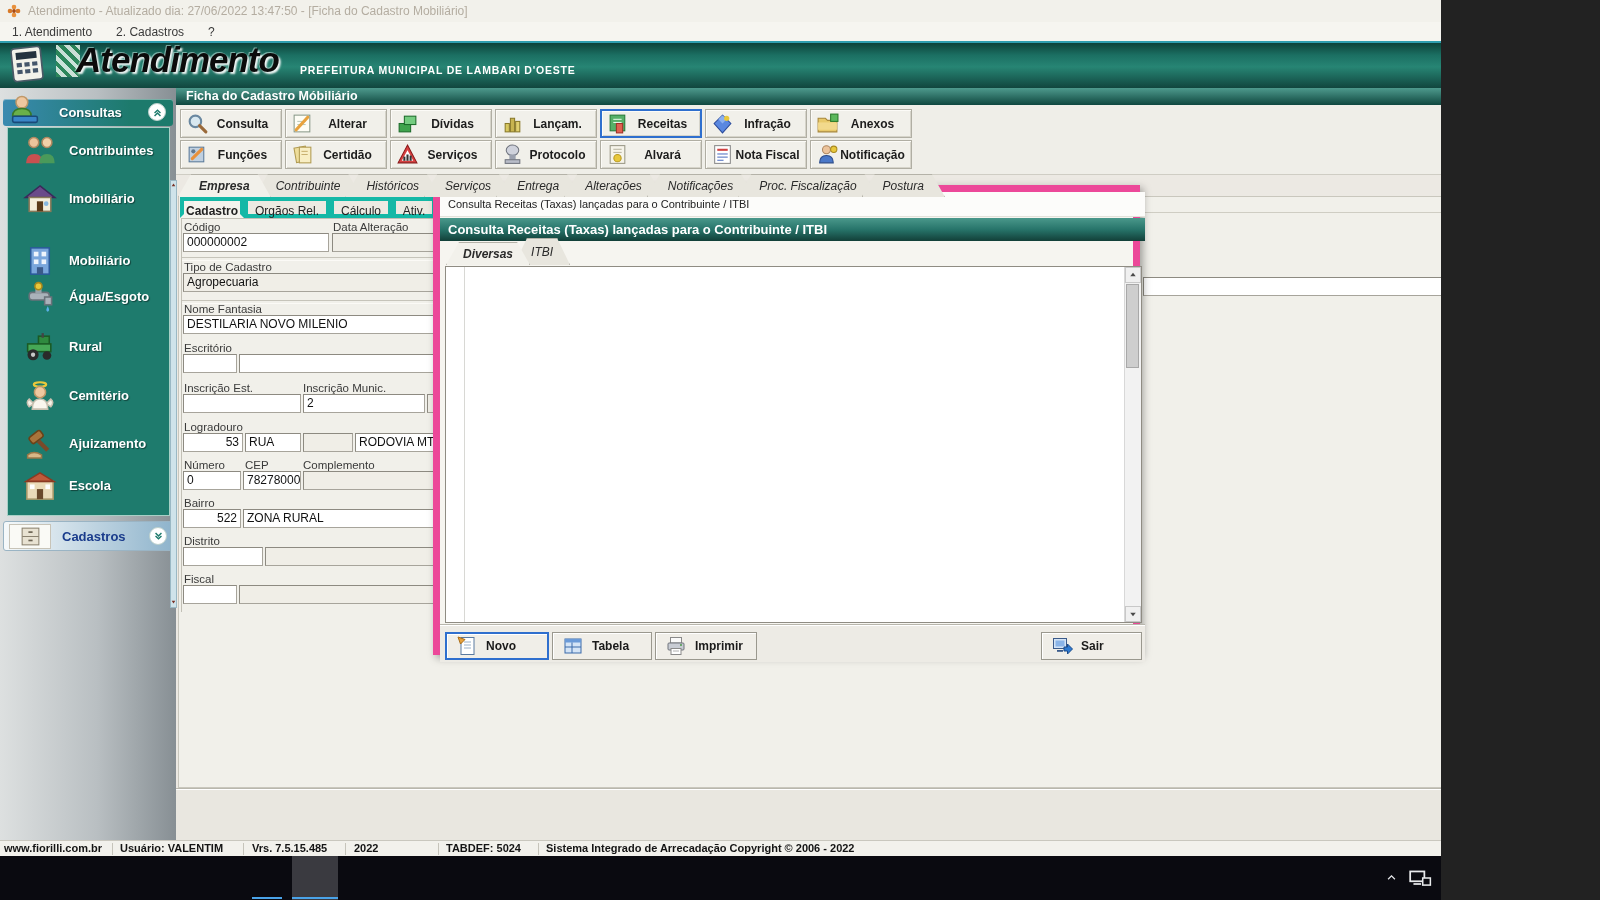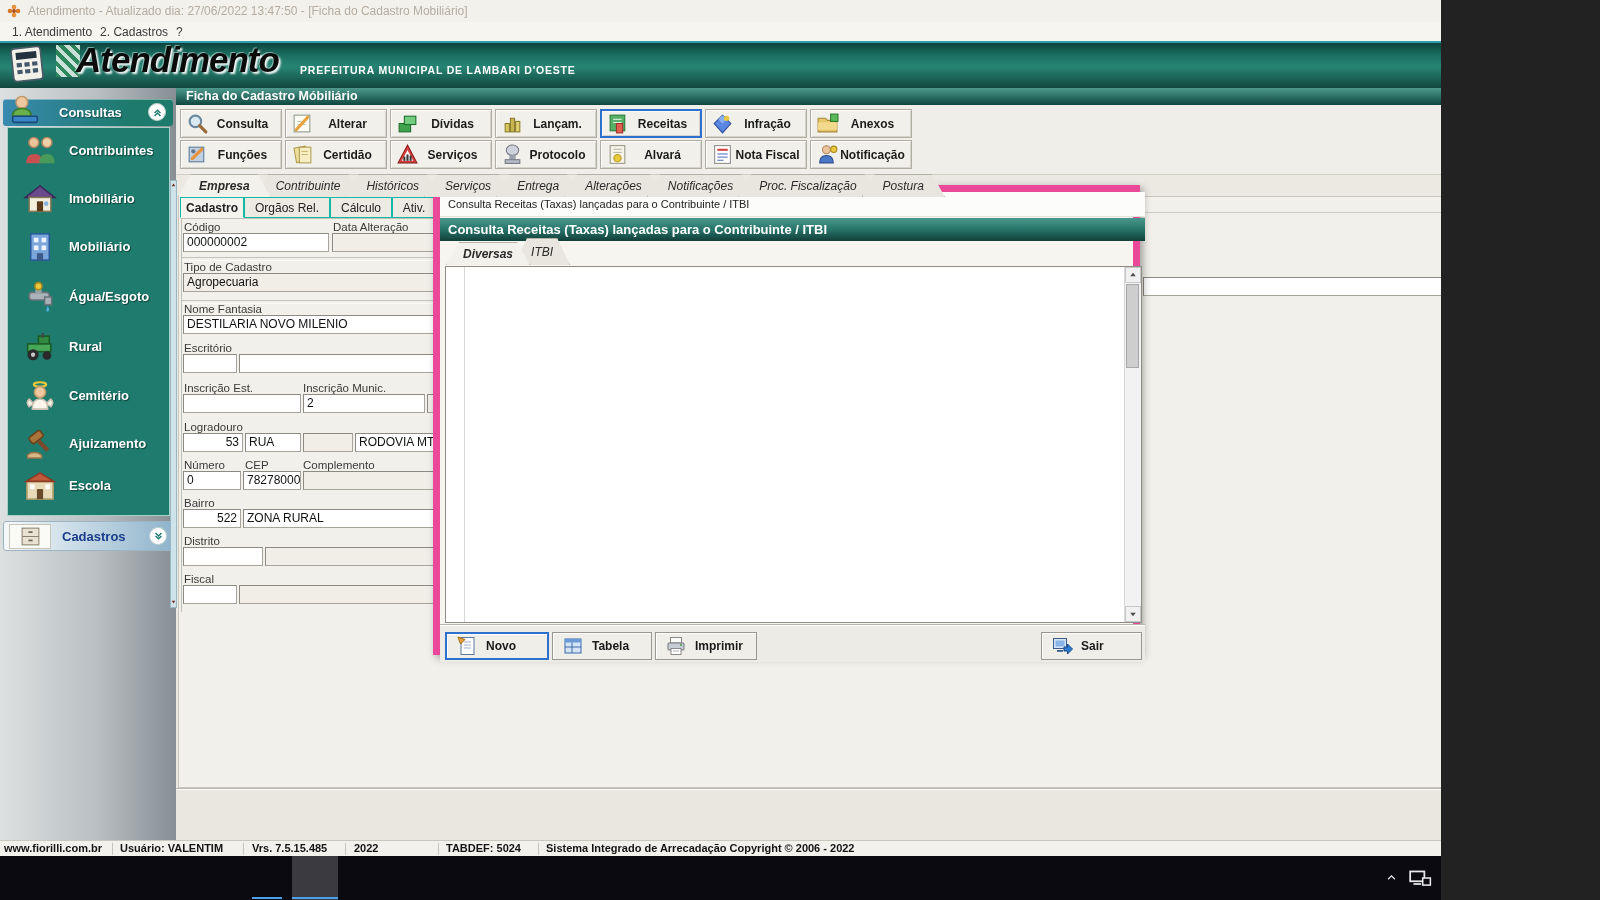--- a/index.html
+++ b/index.html
@@ -8,21 +8,21 @@
   .abs{position:absolute;}
   .icn{display:inline-block;line-height:0;}
   .icn svg{width:100%;height:100%;display:block;}
 
   
   #titlebar{left:0;top:0;width:1600px;height:22px;background:#f2f1eb;border-bottom:1px solid #e3e0d8;}
   #titlebar .t{position:absolute;left:28px;top:4px;font-size:12px;color:#b4ada1;white-space:nowrap;}
   .winctl{position:absolute;top:0;height:22px;width:50px;text-align:center;line-height:21px;color:#8f8f8f;font-size:14px;cursor:pointer;}
 
   
-  #menubar{left:0;top:22px;width:1600px;height:19px;background:#f6f5f0;display:flex;align-items:center;padding-left:8px;box-sizing:border-box;}
+  #menubar{left:0;top:22px;width:1600px;height:19px;background:#f6f5f0;display:flex;align-items:center;gap:16px;padding-left:8px;box-sizing:border-box;}
   #menubar span{font-size:12px;color:#3a3a3a;padding:0 4px;cursor:pointer;}
 
   
   #header{left:0;top:41px;width:1600px;height:47px;
     background:linear-gradient(180deg,#0a3b34 0%,#1b6f62 30%,#278574 55%,#11463e 100%);
     box-shadow:inset 0 2px 0 #2f9eb0;}
   #logo-text{position:absolute;left:76px;top:40px;font-size:35px;font-weight:bold;font-style:italic;color:#0b0b0b;letter-spacing:-1px;
     text-shadow:2px 2px 2px rgba(255,255,255,.95),-1px -1px 0 rgba(220,245,240,.5);white-space:nowrap;}
   #header-sub{position:absolute;left:300px;top:64px;font-size:10.5px;font-weight:bold;color:#fff;letter-spacing:.8px;white-space:nowrap;}
   .checker{background:repeating-linear-gradient(45deg,#2f8a5a 0 4px,#e8f4ec 4px 8px);opacity:.85;}
@@ -44,21 +44,21 @@
   .mtab{height:22px;line-height:22px;padding:0 20px;font-size:12px;font-style:italic;color:#2a2a2a;background:#e8e6de;
     border:1px solid #b4b2a8;border-bottom:none;margin-right:-16px;position:relative;z-index:1;
     clip-path:polygon(0 100%,13px 0,calc(100% - 13px) 0,100% 100%);cursor:pointer;white-space:nowrap;}
   .mtab.active{font-weight:bold;background:#f2f1eb;z-index:6;}
 
   
   #content{left:178px;top:196px;width:1419px;height:592px;background:#f1f0ea;border:1px solid #c9c7bd;box-sizing:border-box;}
 
   
   .stab{position:absolute;height:21px;line-height:20px;text-align:center;font-size:12px;color:#222;background:#eceae2;
-    border:1px solid #14b8a6;box-sizing:border-box;cursor:pointer;}
+    border:4px solid #14b8a6;box-sizing:border-box;cursor:pointer;}
   .stab.active{font-weight:bold;background:#f4f3ed;border-bottom-color:#f4f3ed;}
 
   
   .flb{position:absolute;font-size:11.5px;color:#3a3a3a;white-space:nowrap;}
   .fin{position:absolute;height:19px;line-height:17px;background:#fff;border:1px solid #a7a49b;border-top-color:#8d8a81;border-left-color:#8d8a81;
     font-size:12px;color:#111;padding:0 3px;box-sizing:border-box;white-space:nowrap;overflow:hidden;}
   .fin.gray{background:#f0eee7;}
   .fin.num{text-align:right;}
   .groove{position:absolute;height:2px;border-top:1px solid #c6c4ba;border-bottom:1px solid #fbfaf6;}
 
@@ -208,21 +208,21 @@
     <span class="icn">
         <svg viewBox="0 0 22 22">
           <polygon points="11,2.5 20.5,10 1.5,10" fill="#6a4a8a" stroke="#3a2a5a"></polygon>
           <rect x="4" y="10" width="14" height="9" fill="#f4eedc" stroke="#8a7a5a"></rect>
           <rect x="9" y="12.5" width="4" height="6.5" fill="#5a3a1a"></rect>
           <circle cx="15" cy="14" r="1.5" fill="#88b8e0"></circle>
         </svg>
       </span>
     <span class="lb">Imobiliário</span>
   </div>
-  <div class="side-item abs" style="top:226px">
+  <div class="side-item abs" style="top:240px">
     <span class="icn">
         <svg viewBox="0 0 22 22">
           <rect x="5" y="2.5" width="12" height="17" fill="#7aa6dc" stroke="#2a5a9a"></rect>
           <rect x="7" y="5" width="3" height="3" fill="#eef4fc"></rect>
           <rect x="12" y="5" width="3" height="3" fill="#eef4fc"></rect>
           <rect x="7" y="10" width="3" height="3" fill="#eef4fc"></rect>
           <rect x="12" y="10" width="3" height="3" fill="#eef4fc"></rect>
           <rect x="9" y="15" width="4" height="4.5" fill="#3a5a8a"></rect>
         </svg>
       </span>

